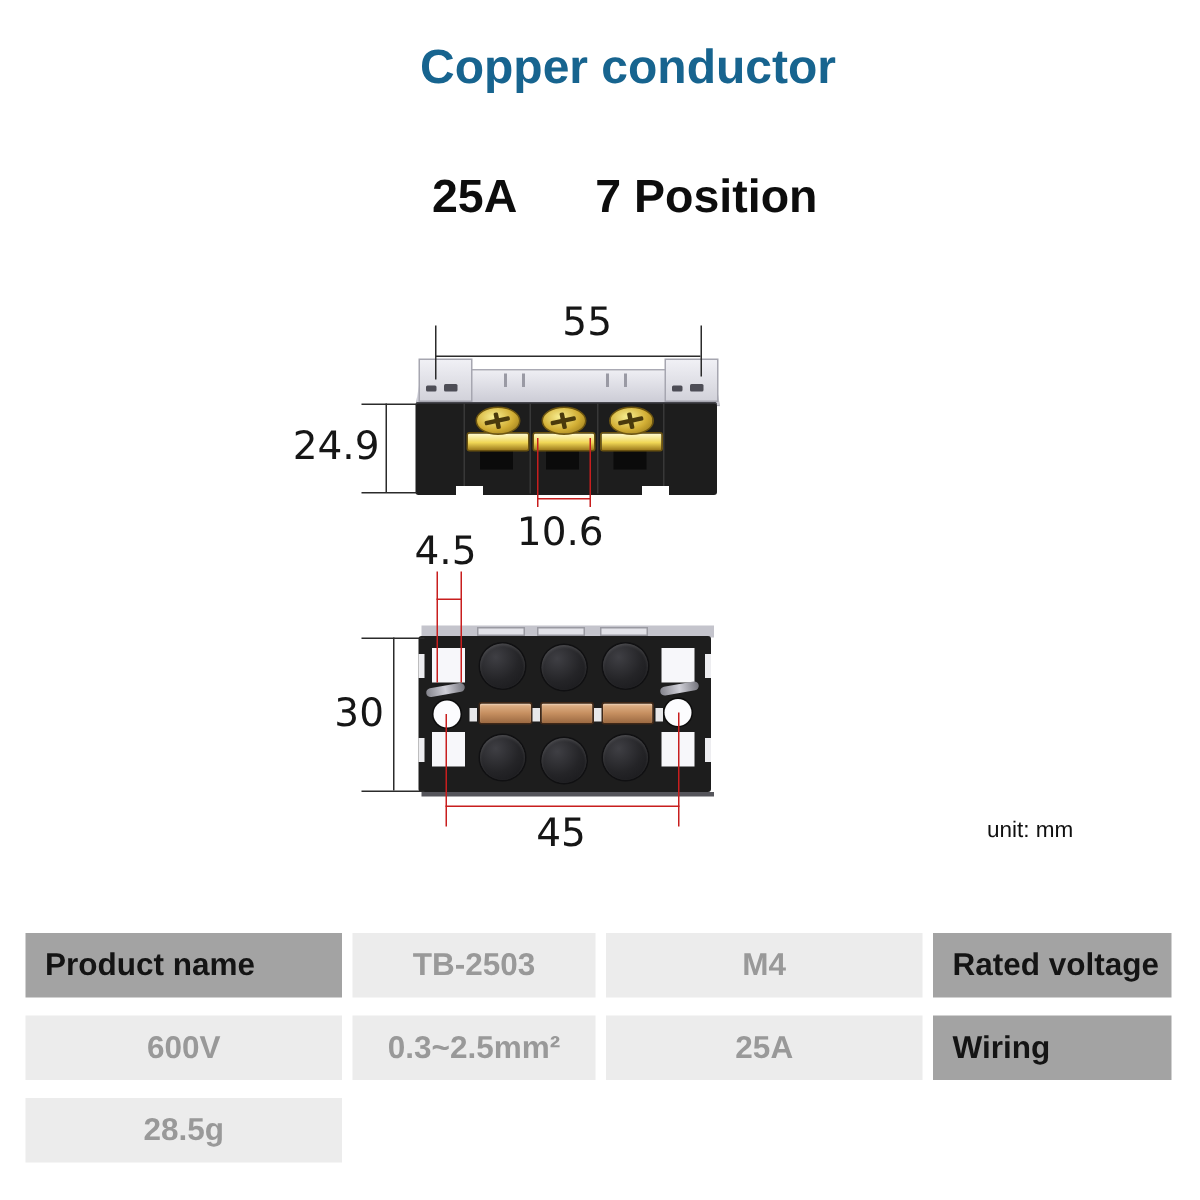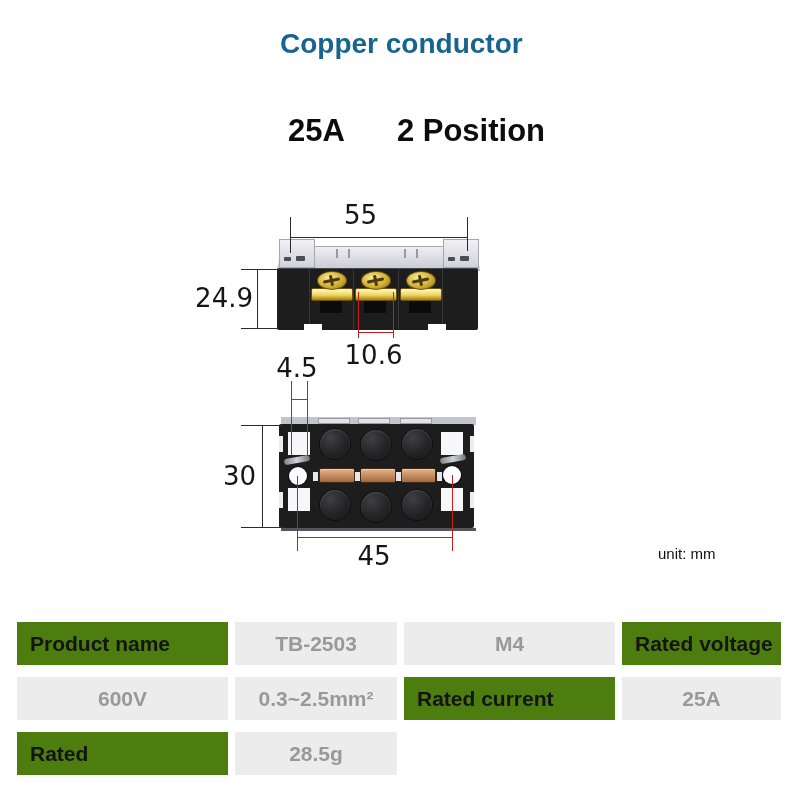--- a/index.html
+++ b/index.html
@@ -1,20 +1,20 @@
 <!DOCTYPE html>
 <html><head>
 <meta charset="utf-8">
 <style>
   html,body{margin:0;padding:0;background:#fff;}
   .canvas{position:relative;width:800px;height:800px;background:#ffffff;overflow:hidden;
           font-family:"Liberation Sans",sans-serif;}
   .g{position:absolute;left:0;top:0;width:0;height:0;}
   
-  .hdr{position:absolute;left:280px;top:30px;font-weight:bold;font-size:28px;line-height:28px;color:#17648f;}
+  .hdr{position:absolute;left:280px;top:30px;font-weight:bold;font-size:32px;line-height:28px;color:#17648f;}
   .title-row{position:absolute;left:288px;top:113px;font-weight:bold;font-size:31px;color:#0d0d0d;}
   .title-row .gap{display:inline-block;width:52px;}
   
   .hl{position:absolute;height:1px;background:#2b2b2b;}
   .vl{position:absolute;width:1px;background:#2b2b2b;}
   .hl.red,.vl.red{background:#c81e1e;}
   .dim{position:absolute;font-family:"DejaVu Sans",sans-serif;font-size:26px;color:#161616;white-space:nowrap;}
   .unit{position:absolute;left:658px;top:545px;font-size:15px;color:#101010;}
   
   .cover{position:absolute;left:277px;top:246px;width:201px;height:23px;
@@ -49,35 +49,35 @@
          box-shadow:inset 0 1px 2px rgba(255,255,255,.14),0 0 0 1px #101012;}
   .copper{position:absolute;top:468px;height:15px;border-radius:2px;
           background:linear-gradient(180deg,#e2b68c,#c68f60 50%,#9c6a42);
           border:1px solid #3f2818;box-shadow:inset 0 1px 1px rgba(255,255,255,.35);box-sizing:border-box;}
   .wbit{position:absolute;width:5px;height:9px;top:472px;background:#e8e8ea;}
   .clamp{position:absolute;width:26px;height:6px;border-radius:3px;
          background:linear-gradient(90deg,#84848c,#d0d0d8,#74747c);transform:rotate(-10deg);}
   
   .spec{position:absolute;left:17px;top:622px;display:grid;
         grid-template-columns:211px 162px 211px 159px;grid-auto-rows:43px;column-gap:7px;row-gap:12px;}
-  .tl{background:#4d7c0f;color:#141414;font-weight:bold;font-size:21px;display:flex;align-items:center;
+  .tl{background:#a3a3a3;color:#141414;font-weight:bold;font-size:21px;display:flex;align-items:center;
       padding-left:13px;white-space:nowrap;}
   .tval{background:#ececec;color:#999999;font-weight:bold;font-size:21px;display:flex;align-items:center;
         justify-content:center;white-space:nowrap;}
 </style>
 </head>
 <body>
 
 <div class="canvas">
 
   <div class="hdr">
     <div>Copper conductor</div>
   </div>
   <div class="title-row">
-    <span>25A</span><span class="gap"></span><span>2 Position</span>
+    <span>25A</span><span class="gap"></span><span>7 Position</span>
   </div>
 
   <div class="g">
     <div class="cover"></div>
     <div class="ear" style="left:279px;top:239px;"></div>
     <div class="ear" style="left:443px;top:239px;"></div>
     <div class="speck" style="left:284px;top:257px;width:7px;height:4px;"></div>
     <div class="speck" style="left:296px;top:256px;width:9px;height:5px;"></div>
     <div class="speck" style="left:448px;top:257px;width:7px;height:4px;"></div>
     <div class="speck" style="left:460px;top:256px;width:9px;height:5px;"></div>
@@ -110,21 +110,21 @@
     <div class="shead" style="left:406px;">
         <span class="sx"></span>
         <span class="sy"></span>
       </div>
   </div>
 
   <div class="g">
     <div class="hl" style="left:290px;top:237px;width:177px;"></div>
     <div class="vl" style="left:290px;top:217px;height:36px;"></div>
     <div class="vl" style="left:467px;top:217px;height:34px;"></div>
-    <div class="dim" style="left:344px;top:200px;width:64px;text-align:left;">55</div>
+    <div class="dim" style="left:344px;top:200px;width:64px;text-align:right;">55</div>
 
     <div class="vl" style="left:257px;top:269px;height:59px;"></div>
     <div class="hl" style="left:241px;top:269px;width:37px;"></div>
     <div class="hl" style="left:241px;top:328px;width:37px;"></div>
     <div class="dim" style="left:193px;top:283px;width:60px;text-align:right;">24.9</div>
 
     <div class="vl red" style="left:358px;top:292px;height:46px;"></div>
     <div class="vl red" style="left:393px;top:292px;height:46px;"></div>
     <div class="hl red" style="left:358px;top:332px;width:36px;"></div>
     <div class="dim" style="left:341px;top:340px;width:65px;text-align:center;">10.6</div>
@@ -187,19 +187,18 @@
 
   <div class="spec">
     <div class="tl">Product name</div>
     <div class="tval">TB-2503</div>
     <div class="tval">M4</div>
 
     <div class="tl">Rated voltage</div>
     <div class="tval">600V</div>
     <div class="tval">0.3~2.5mm²</div>
 
-    <div class="tl">Rated current</div>
     <div class="tval">25A</div>
-    <div class="tl">Rated</div>
+    <div class="tl">Wiring</div>
     <div class="tval">28.5g</div>
   </div>
 
 </div>
 
 </body></html>

